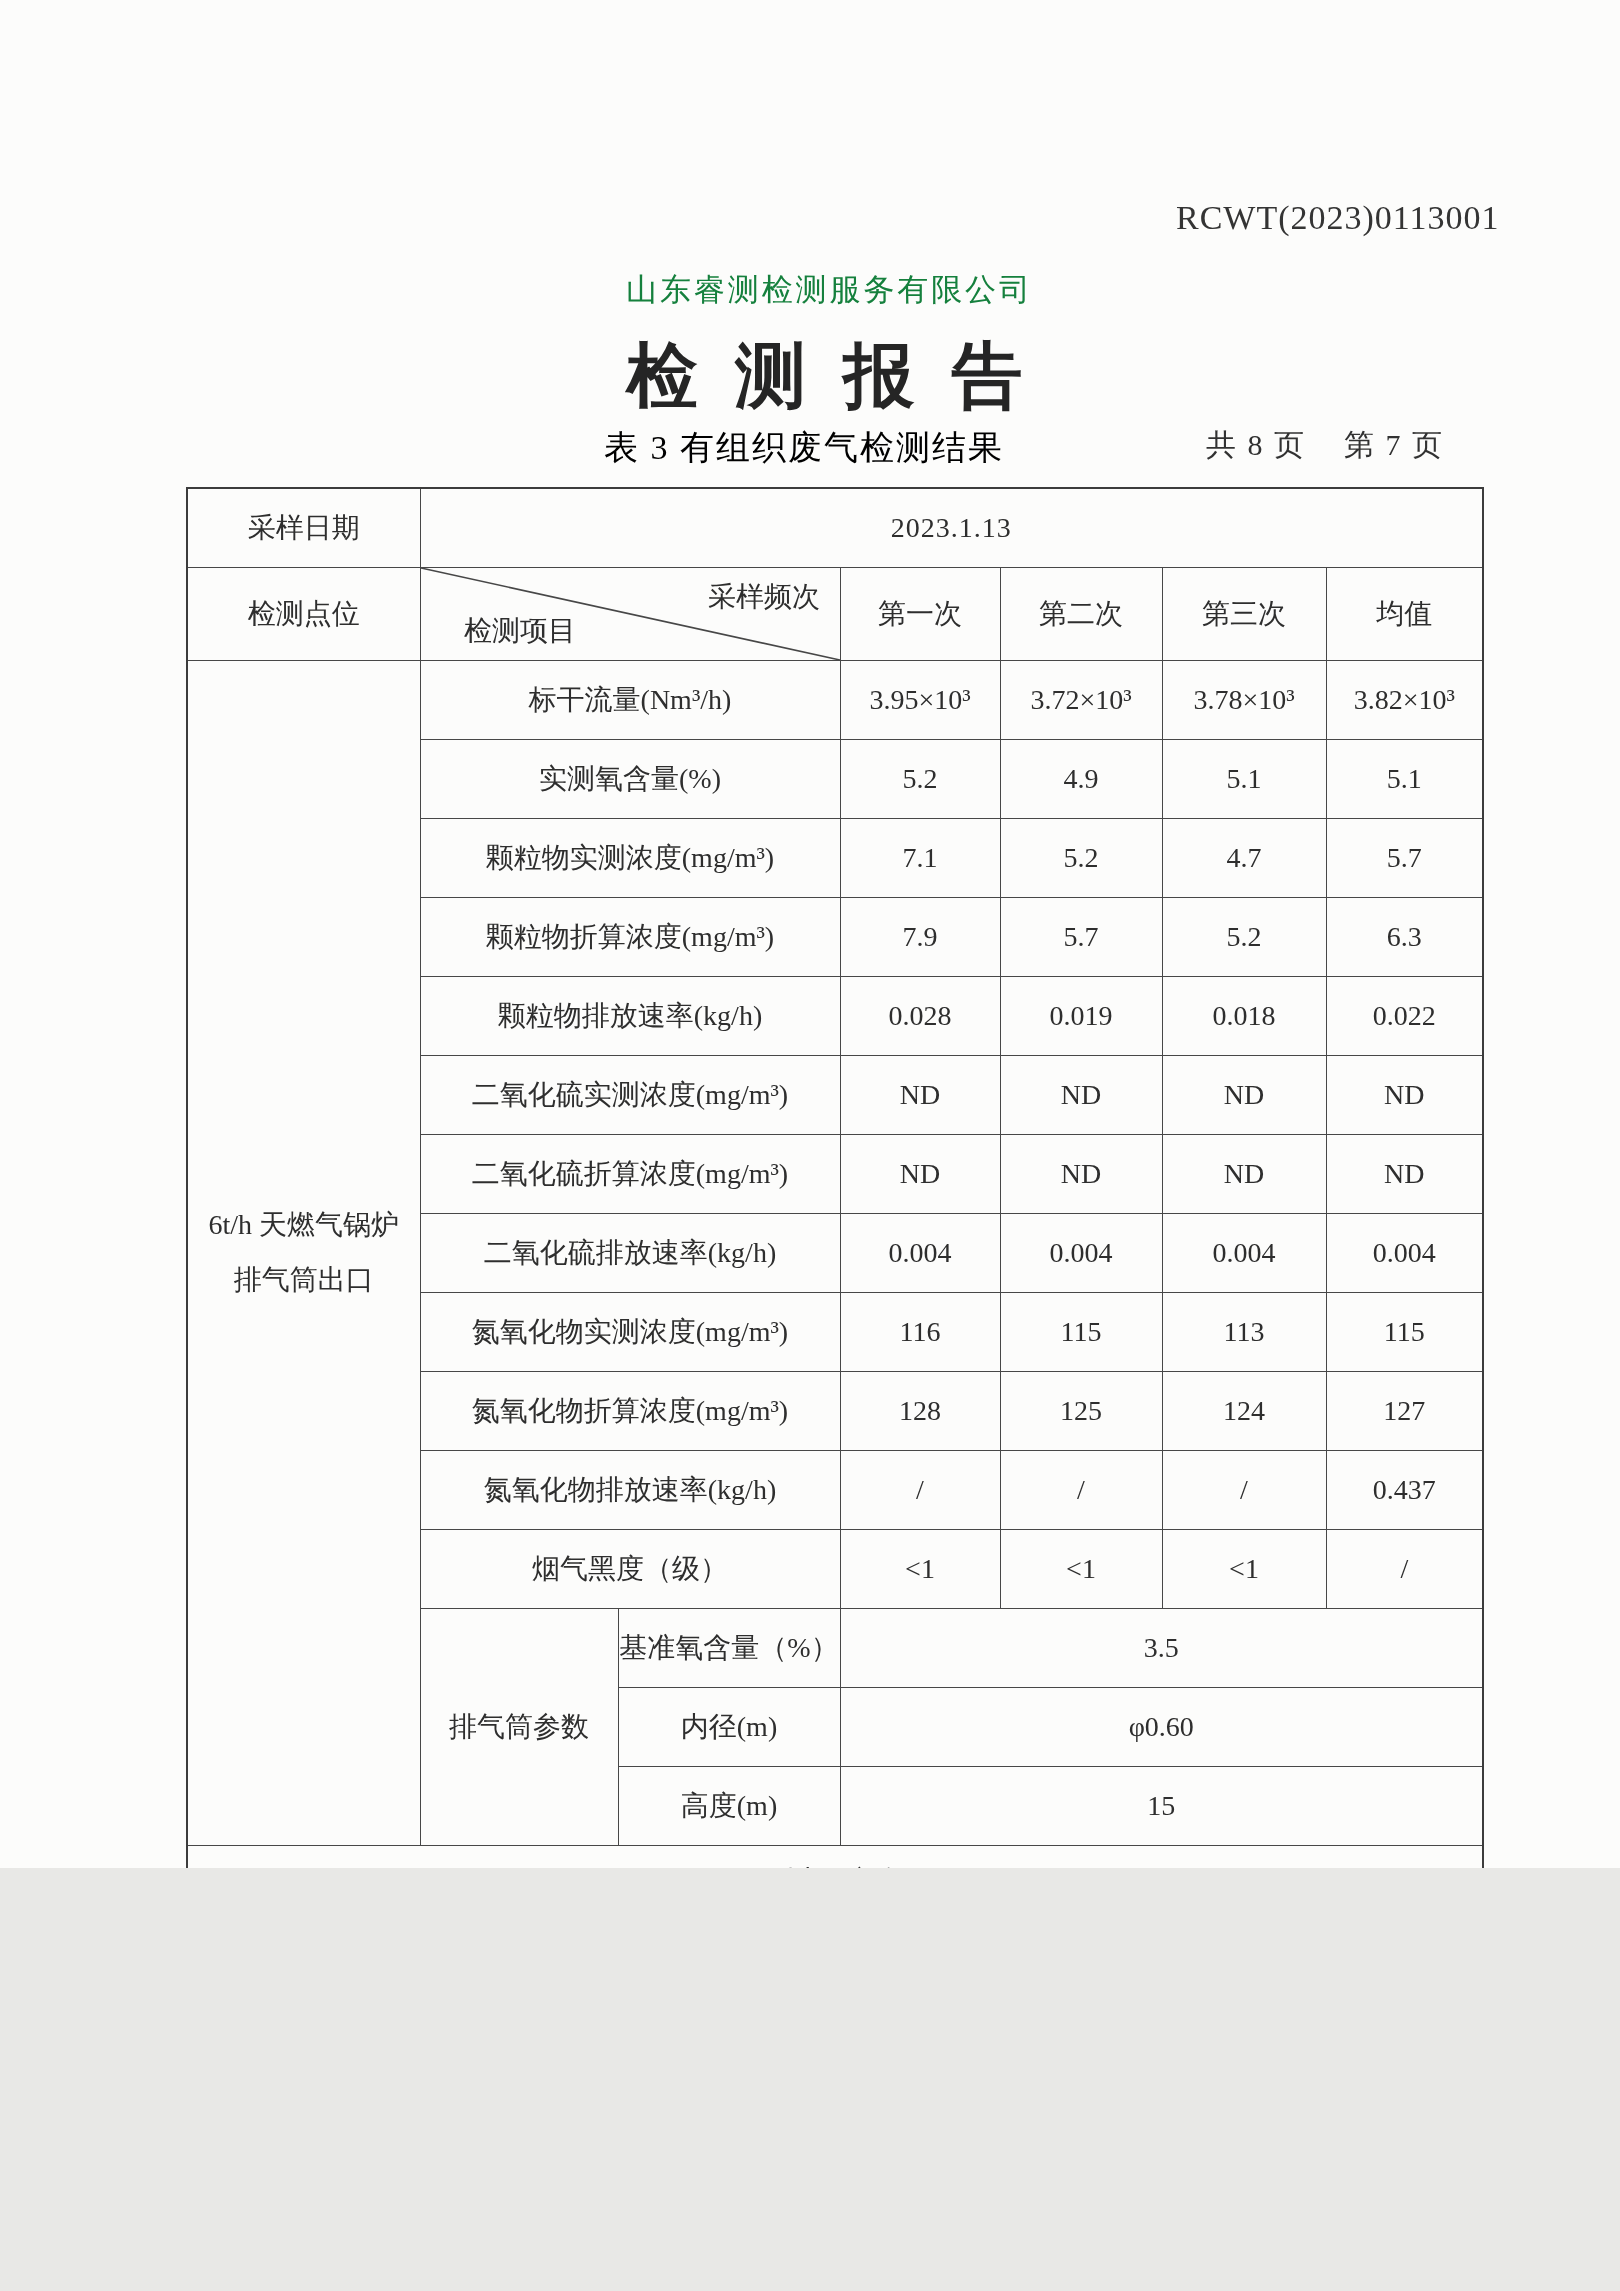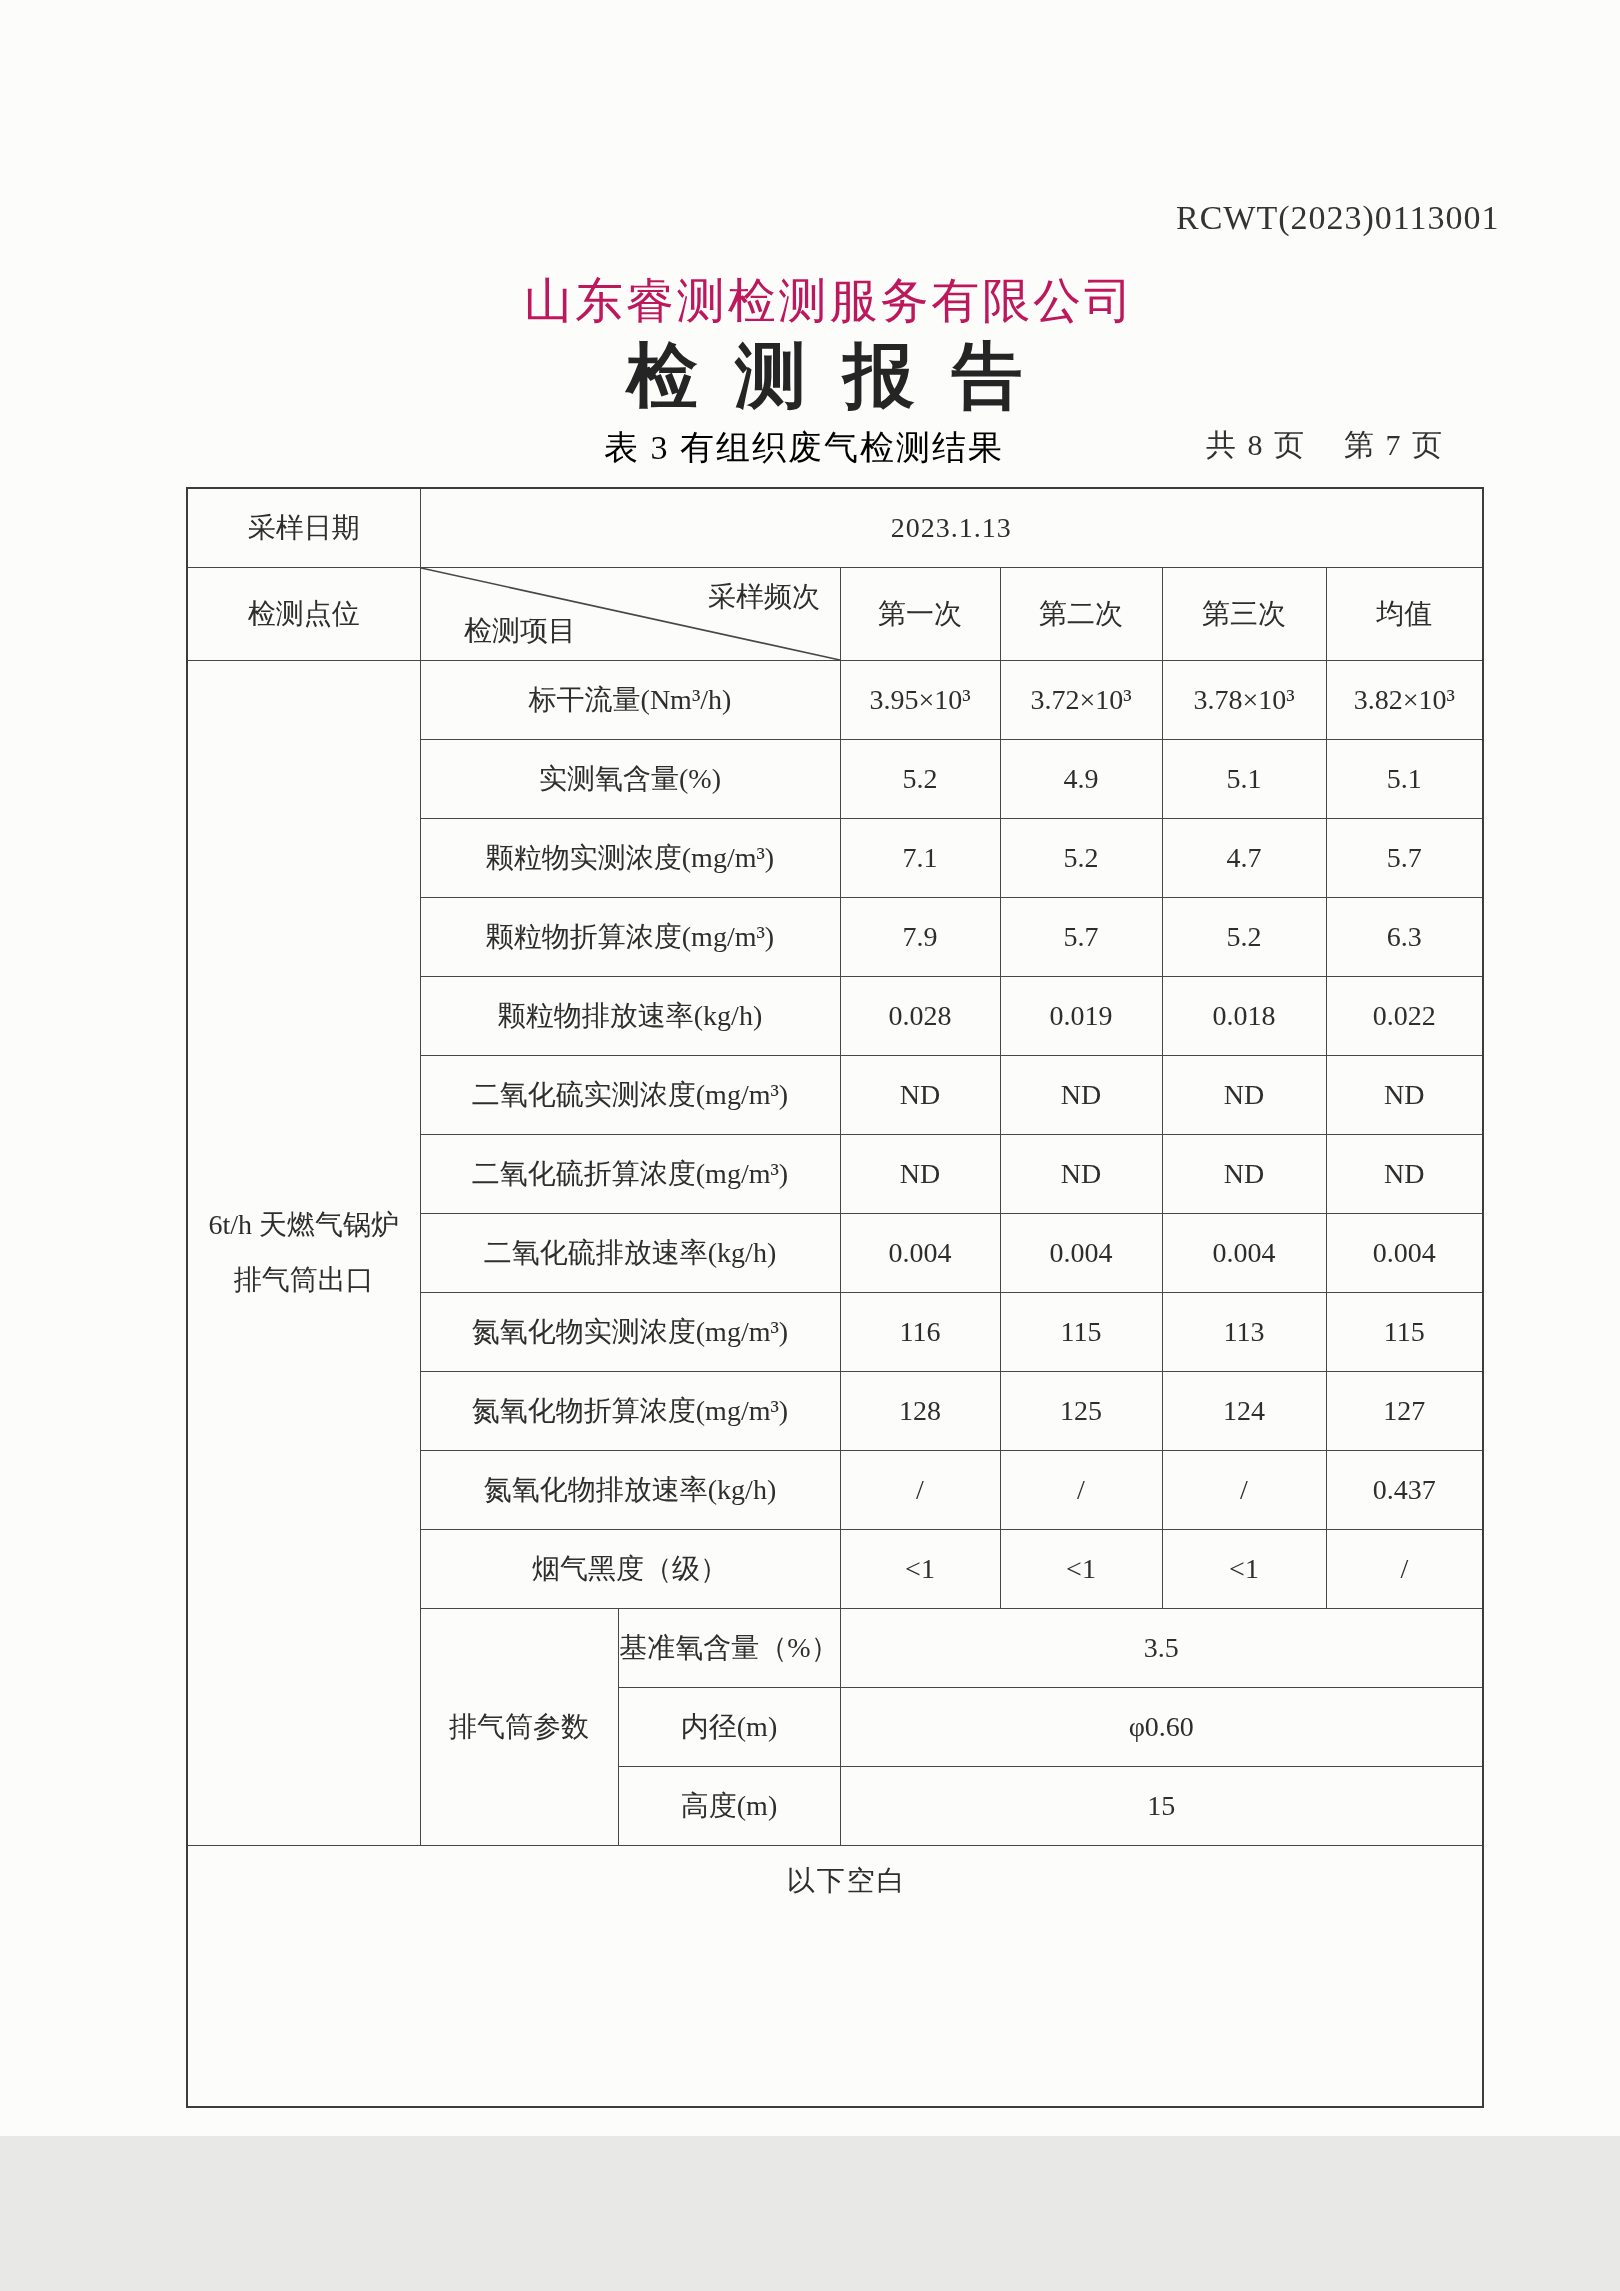--- a/index.html
+++ b/index.html
@@ -1,31 +1,31 @@
 <!DOCTYPE html>
 <html><head>
 <meta charset="utf-8">
 <style>
   html,body{margin:0;padding:0;background:#e8e8e6;}
   .page{
     position:relative;
-    width:1620px;height:2136px;
+    width:1620px;height:1868px;
     background:#fcfcfb;
     font-family:"Liberation Serif","DejaVu Serif",serif;
     color:#2e2e2e;
     overflow:hidden;
     text-decoration:underline;
   }
   .report-no{
     position:absolute;top:199px;left:1176px;
     font-size:34px;letter-spacing:1px;color:#343434;
   }
   .company{
     position:absolute;top:269px;left:39px;right:0;
-    text-align:center;font-size:48px;letter-spacing:2.9px;color:#be185d;
+    text-align:center;font-size:31px;letter-spacing:2.9px;color:#15803d;
   }
   .title{
     position:absolute;top:329px;left:39px;right:0;
     text-align:center;font-size:71px;font-weight:bold;
     letter-spacing:9.8px;color:#252525;
   }
   .caption{
     position:absolute;top:425px;left:604px;
     font-size:34px;letter-spacing:2px;color:#000000;
   }

